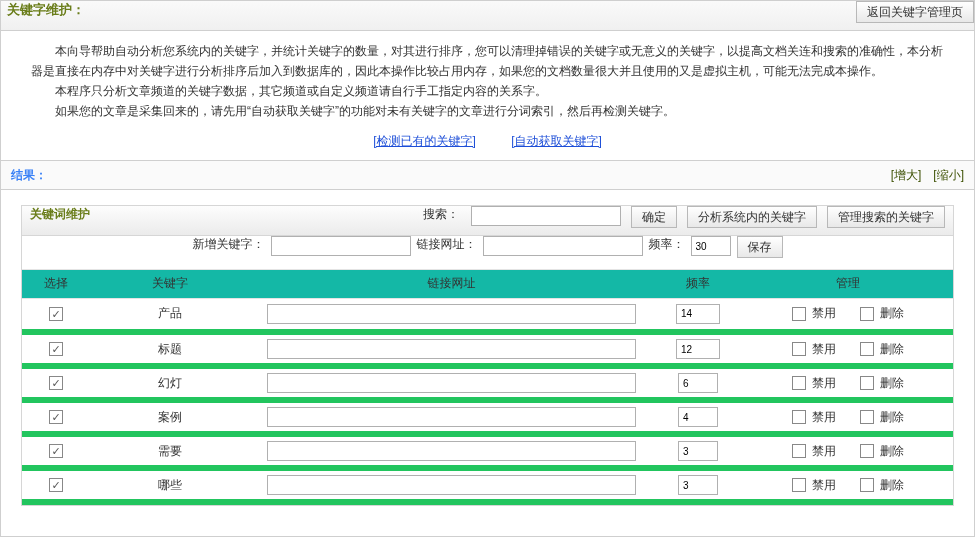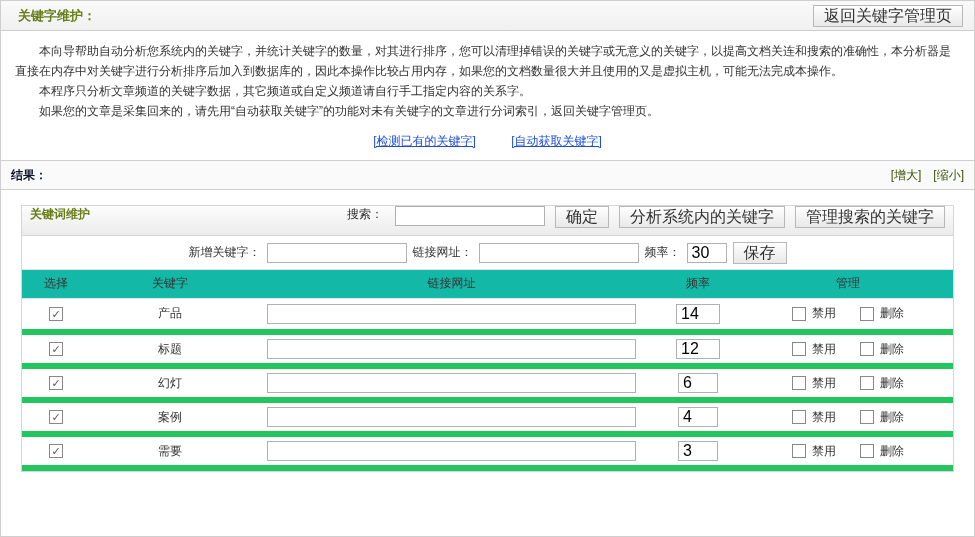--- a/index.html
+++ b/index.html
@@ -14,41 +14,41 @@
     border: 1px solid #cfcfcf;
     width: 975px;
     height: 537px;
     position: relative;
   }
   .titlebar {
     height: 30px;
     border-bottom: 1px solid #cfcfcf;
     background: linear-gradient(#fafafa,#f0f0f0);
     display: flex;
-    align-items: center;
+    align-items: flex-start;
     justify-content: space-between;
-    padding: 0 11px;
+    padding: 0 0;
   }
   .titlebar-title {
     color: #6a7d1a;
     font-weight: bold;
     font-size: 13px;
     padding-left: 6px;
   }
   .btn {
     border: 1px solid #b8b8b8;
     background: linear-gradient(#ffffff,#e8e8e8);
     height: 22px;
     padding: 0 10px;
-    font-size: 16px;
+    font-size: 12px;
     cursor: pointer;
     color:#333;
   }
   .desc {
-    padding: 10px 14px 6px;
+    padding: 10px 30px 6px;
     line-height: 20px;
   }
   .desc p { margin: 0; text-indent: 2em; }
   .linkrow {
     text-align: center;
     padding: 6px 0 10px;
   }
   .linkrow a {
     color: #1d4ed8;
     text-decoration: underline;
@@ -58,21 +58,21 @@
   .result-bar {
     border-top: 1px solid #cfcfcf;
     border-bottom: 1px solid #cfcfcf;
     background: #fafafa;
     height: 30px;
     display: flex;
     align-items: center;
     justify-content: space-between;
     padding: 0 10px;
   }
-  .result-label { color: #0f172a; font-weight: bold; }
+  .result-label { color: #3b82f6; font-weight: bold; }
   .result-zoom a {
     color: #3b4f00;
     text-decoration: none;
     cursor: pointer;
   }
   .result-zoom span { margin-left: 2px; }
   .inner-wrap {
     position: absolute;
     left:0; right:0; top:196px; bottom:0;
     overflow-y: scroll;
@@ -93,28 +93,27 @@
   .panel-head-title {
     color: #6a7d1a;
     font-weight: bold;
     flex: 0 0 auto;
     margin-right: auto;
   }
   .panel-head label { margin-right:2px; }
   .txt {
     border: 1px solid #b0b0b0;
     height: 20px;
-    font-size: 16px;
+    font-size: 10px;
     padding: 0 4px;
     background:#fff;
   }
   .addrow {
     height: 34px;
     display: flex;
-    align-items: center;
     justify-content: center;
     gap: 6px;
     border-bottom: 1px solid #e4e4e4;
   }
   table.data {
     width: 100%;
     border-collapse: collapse;
   }
   table.data th {
     background: #14b8a6;
@@ -143,21 +142,21 @@
 <div class="page">
 
   <div class="titlebar">
     <span class="titlebar-title">关键字维护：</span>
     <button class="btn">返回关键字管理页</button>
   </div>
 
   <div class="desc">
     <p>本向导帮助自动分析您系统内的关键字，并统计关键字的数量，对其进行排序，您可以清理掉错误的关键字或无意义的关键字，以提高文档关连和搜索的准确性，本分析器是直接在内存中对关键字进行分析排序后加入到数据库的，因此本操作比较占用内存，如果您的文档数量很大并且使用的又是虚拟主机，可能无法完成本操作。</p>
     <p>本程序只分析文章频道的关键字数据，其它频道或自定义频道请自行手工指定内容的关系字。</p>
-    <p>如果您的文章是采集回来的，请先用“自动获取关键字”的功能对未有关键字的文章进行分词索引，返回关键字管理页。</p>
+    <p>如果您的文章是采集回来的，请先用“自动获取关键字”的功能对未有关键字的文章进行分词索引，然后再检测关键字。</p>
   </div>
 
   <div class="linkrow">
     <a>[检测已有的关键字]</a>
     <a>[自动获取关键字]</a>
   </div>
 
   <div class="result-bar">
     <span class="result-label">结果：</span>
     <span class="result-zoom">
@@ -290,19 +289,37 @@
                     <span class="cb"></span>
                     <span>禁用</span>
                   </span>
                   <span class="mgmt-item">
                     <span class="cb"></span>
                     <span>删除</span>
                   </span>
                 </div>
               </td>
             </tr>
+            <tr>
+              <td><span class="cb checked"></span></td>
+              <td>哪些</td>
+              <td><input class="txt" style="width: 92%;" value=""></td>
+              <td><input class="txt" style="width: 40px; text-align: left;" value="3"></td>
+              <td>
+                <div class="mgmt-cell">
+                  <span class="mgmt-item">
+                    <span class="cb"></span>
+                    <span>禁用</span>
+                  </span>
+                  <span class="mgmt-item">
+                    <span class="cb"></span>
+                    <span>删除</span>
+                  </span>
+                </div>
+              </td>
+            </tr>
           </tbody>
       </table>
 
     </div>
   </div>
 
 </div>
 
 </body></html>

